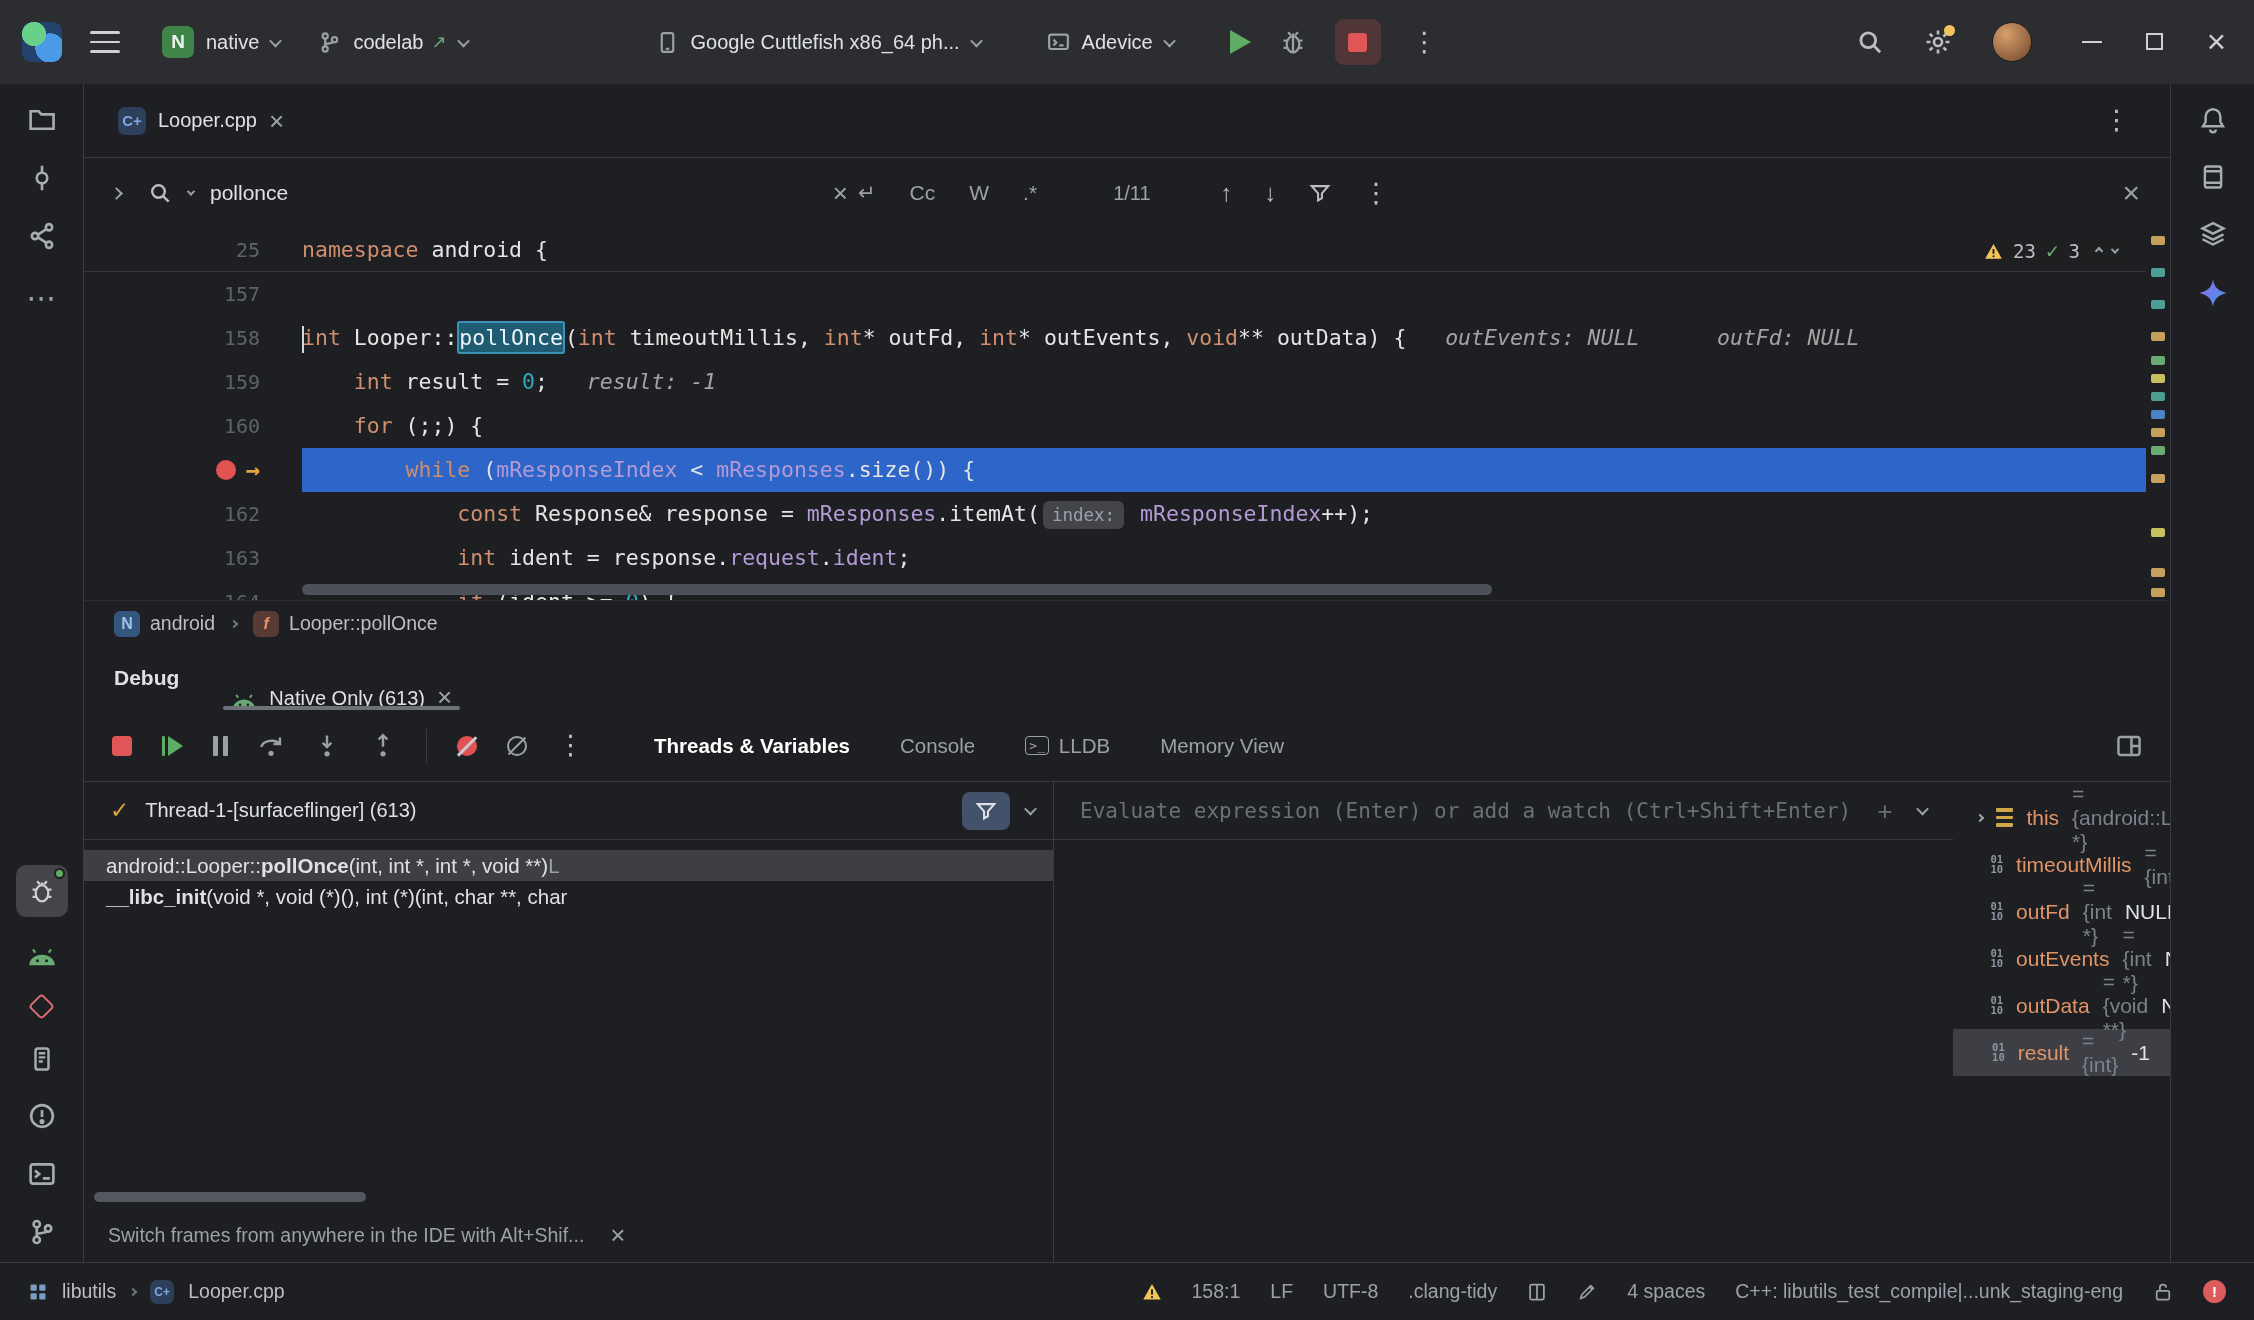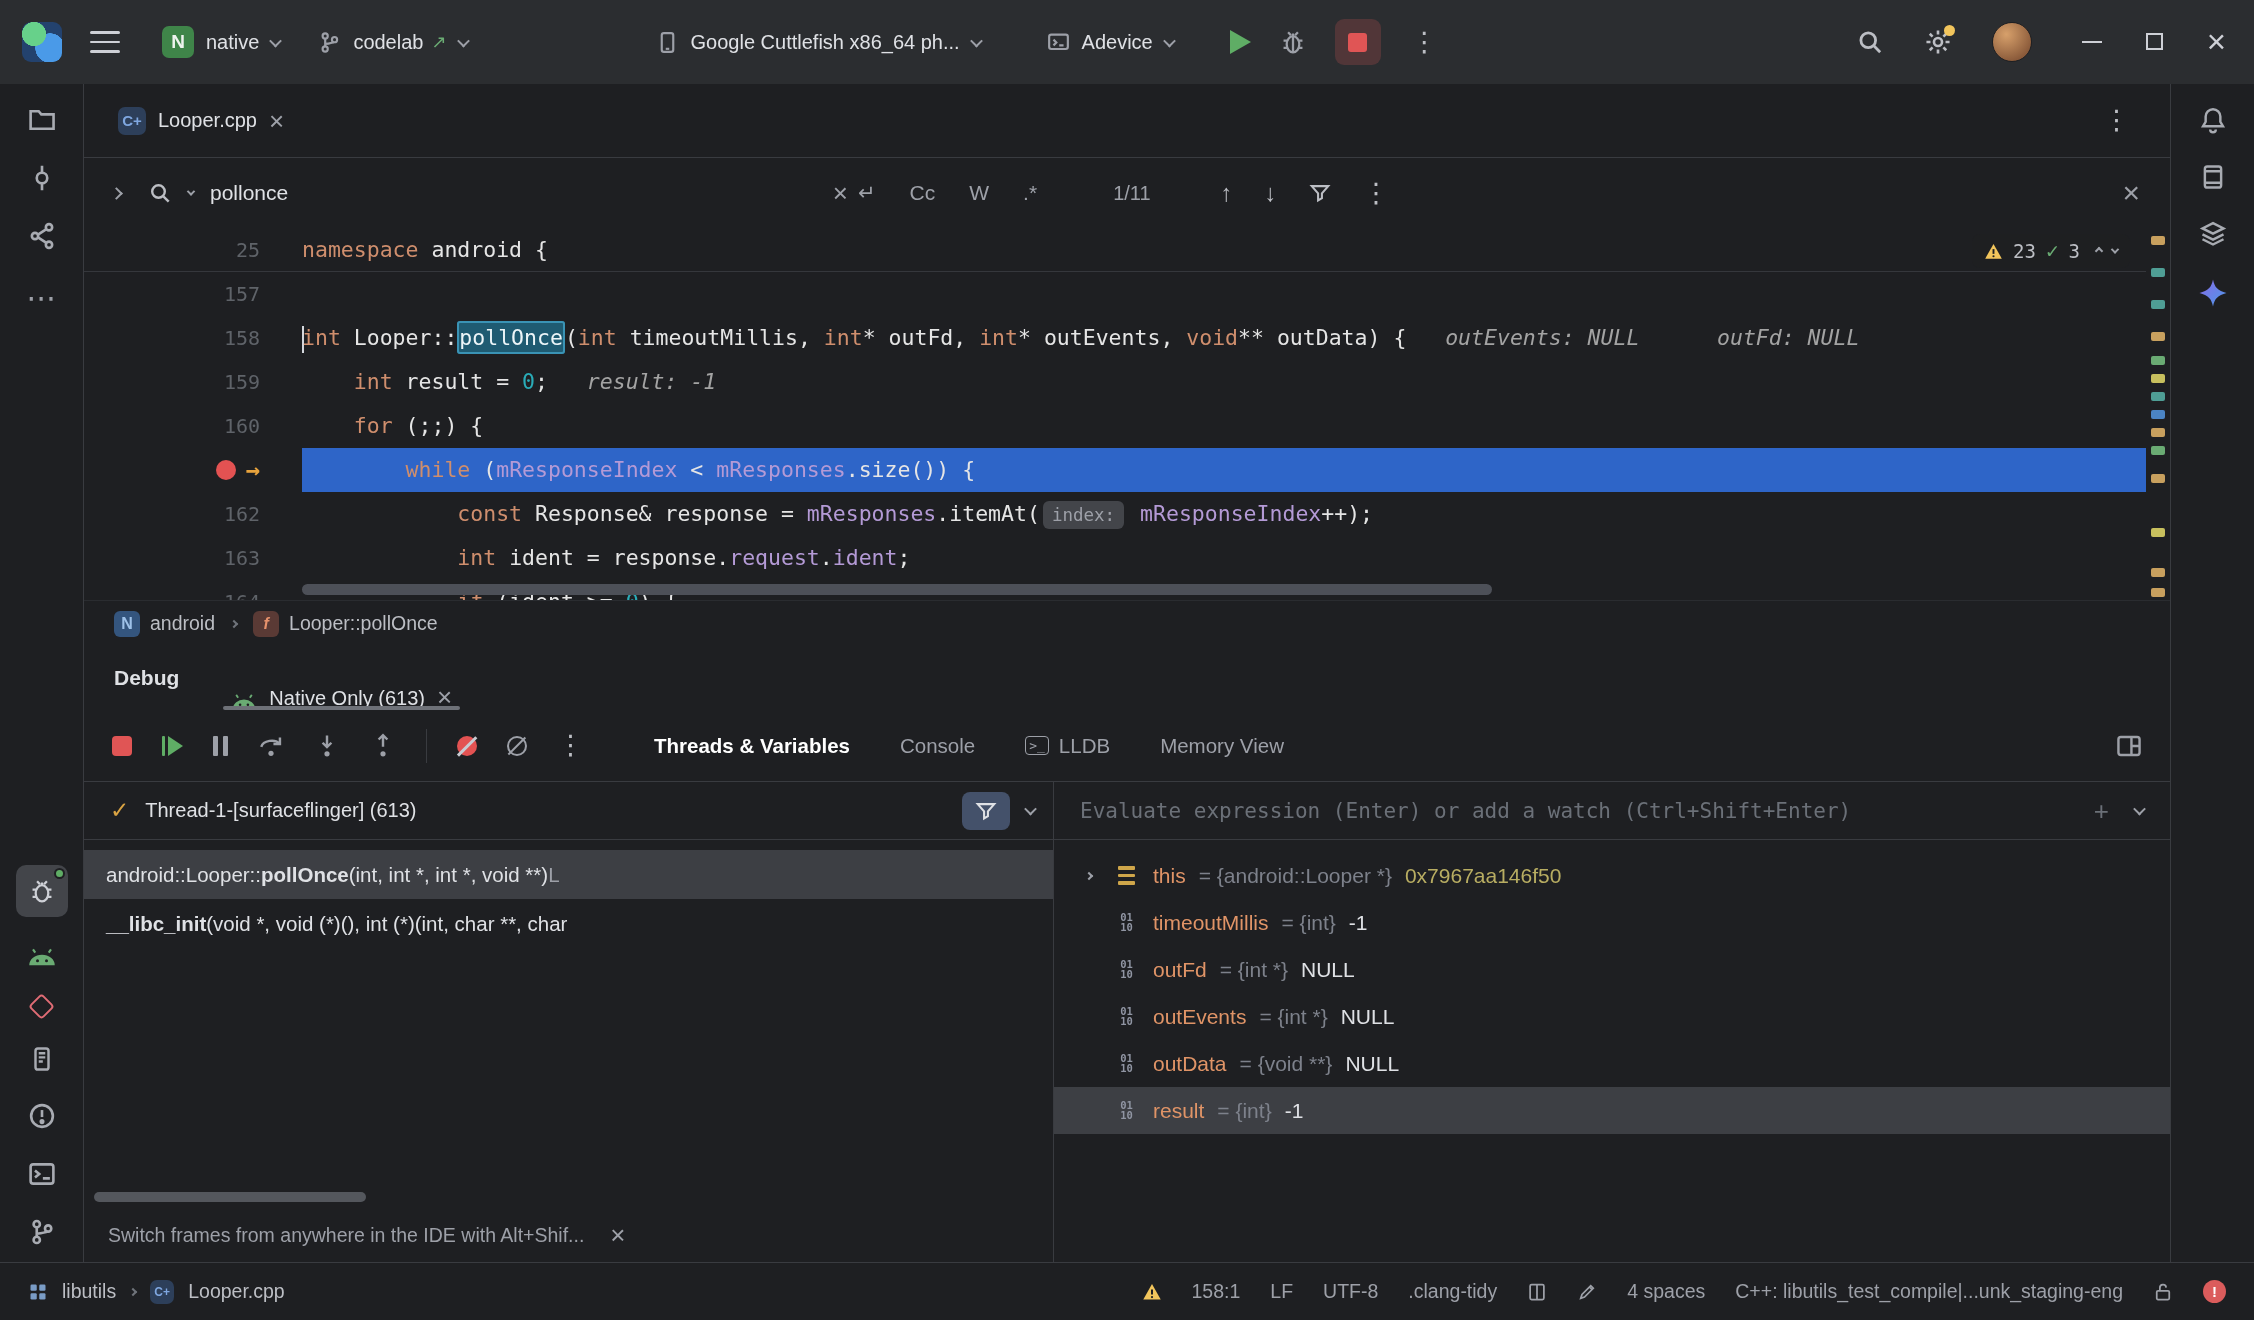--- a/index.html
+++ b/index.html
@@ -114,27 +114,27 @@
   .dtabs{display:flex;align-items:center;gap:50px;margin-left:40px}
   .dtab{color:#9da0a8;font-size:20.5px;display:flex;align-items:center;gap:10px}
   .dtab.active{color:#ffffff;font-weight:600}
   .lldb-ic{font-family:"DejaVu Sans Mono",monospace;font-size:13px;border:1.6px solid #9da0a8;border-radius:4px;padding:1px 3px;color:#9da0a8}
   .debug-content{flex:1;display:flex;min-height:0}
   .pane-left{width:46.5%;border-right:1px solid #393b40;position:relative;display:flex;flex-direction:column;min-width:0}
   .thread-row{height:58px;display:flex;align-items:center;gap:16px;padding:0 18px 0 26px;border-bottom:1px solid #393b40;flex:0 0 auto}
   .tcheck{color:#d9a343;font-weight:700;font-size:23px}
   .funnel-pill{width:48px;height:38px;border-radius:8px;background:#44516a;display:flex;align-items:center;justify-content:center;color:#dfe1e5}
   .frames{flex:1;padding-top:10px;overflow:hidden}
-  .frame-row{height:49px;display:flex;align-items:center;padding:0 22px;white-space:nowrap;font-size:20.5px;color:#dfe1e5;overflow:hidden}
+  .frame-row{height:31px;display:flex;align-items:center;padding:0 22px;white-space:nowrap;font-size:20.5px;color:#dfe1e5;overflow:hidden}
   .frame-row.selected{background:#3d3f44}
   .frame-row .b{font-weight:700}
   .frame-row .loc{color:#9da0a8}
   .frames-hscroll{position:absolute;left:10px;bottom:60px;width:272px;height:10px;border-radius:5px;background:#54575d}
   .frames-hint{position:absolute;left:0;right:0;bottom:0;height:54px;display:flex;align-items:center;gap:26px;padding:0 24px;color:#9da0a8;font-size:19.5px;background:#1e1f22}
-  .pane-right{flex:1;display:flex;flex-direction:column;min-width:0}
+  .pane-right{flex:1;display:flex;min-width:0}
   .watch-row{height:58px;border-bottom:1px solid #393b40;display:flex;align-items:center;gap:26px;padding:0 26px;flex:0 0 auto}
   .watch-ph{flex:1;font-family:"DejaVu Sans Mono","Liberation Mono",monospace;font-size:21px;color:#6b7078;white-space:nowrap;overflow:hidden}
   .addwatch{color:#6b7078;font-size:26px;line-height:1}
   .vars{padding-top:12px;overflow:hidden}
   .var-row{height:47px;display:flex;align-items:center;gap:13px;padding:0 20px 0 24px;font-size:21px}
   .var-row.selected{background:#3d3f44}
   .vexp{width:22px;display:flex;justify-content:center}
   .ic-var{display:inline-flex;flex-direction:column;align-items:center;justify-content:center;width:27px;height:27px;
           font-family:"DejaVu Sans Mono",monospace;font-size:10.5px;line-height:9.5px;font-weight:700;color:#9095a3}
   .ic-struct{display:inline-flex;flex-direction:column;gap:3.5px;width:27px;align-items:center}

